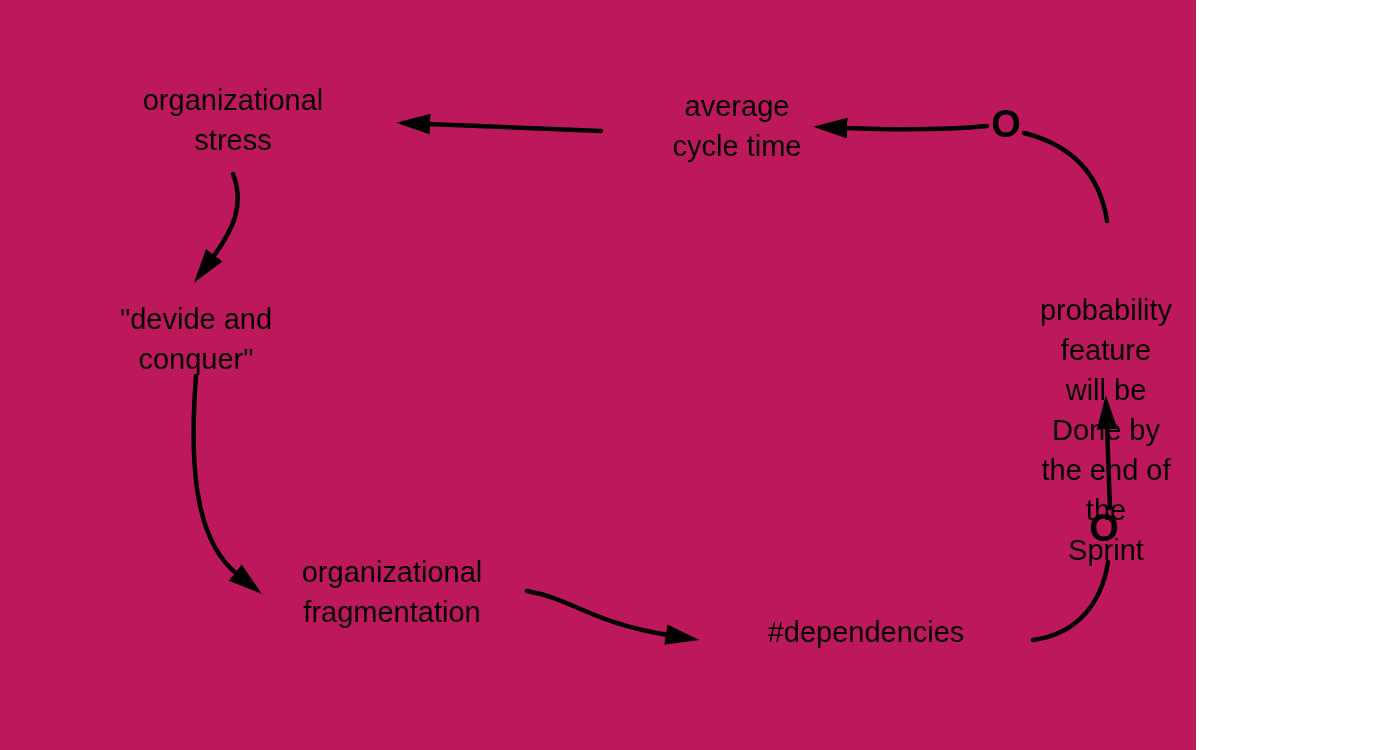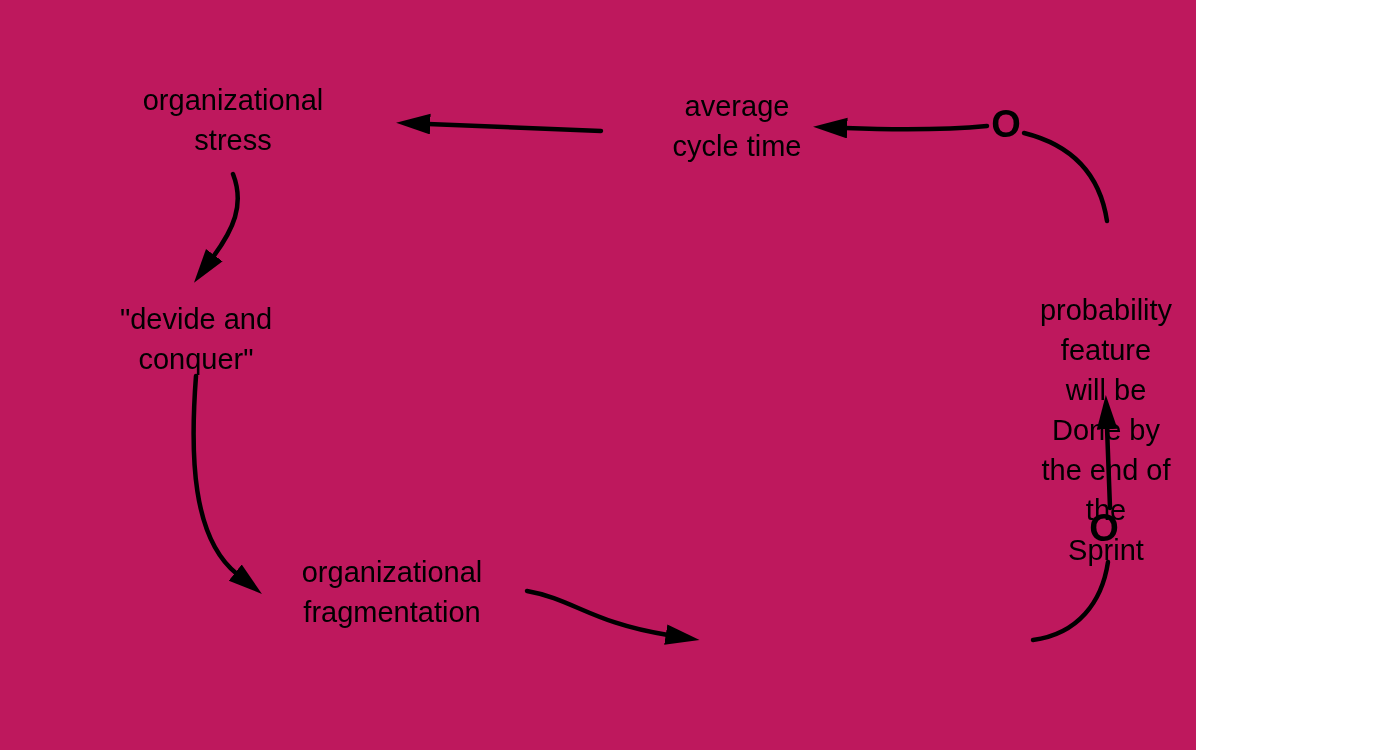--- a/index.html
+++ b/index.html
@@ -84,18 +84,19 @@
   <div class="node" style="left: 1106px; top: 246px; margin-top: 44px;">probability feature will be
 Done by the end of the
 Sprint</div>
 
   <div class="node" style="left: 196px; top: 299px;">"devide and
 conquer"</div>
 
   <div class="node" style="left: 392px; top: 552px;">organizational
 fragmentation</div>
 
+  <div class="node" style="left: 866px; top: 612px;">#dependencies</div>
 
   <span class="polarity" style="left: 1006px; top: 124px;">O</span>
 
   <span class="polarity" style="left: 1104px; top: 528px;">O</span>
 
 </div>
 
 </body></html>

